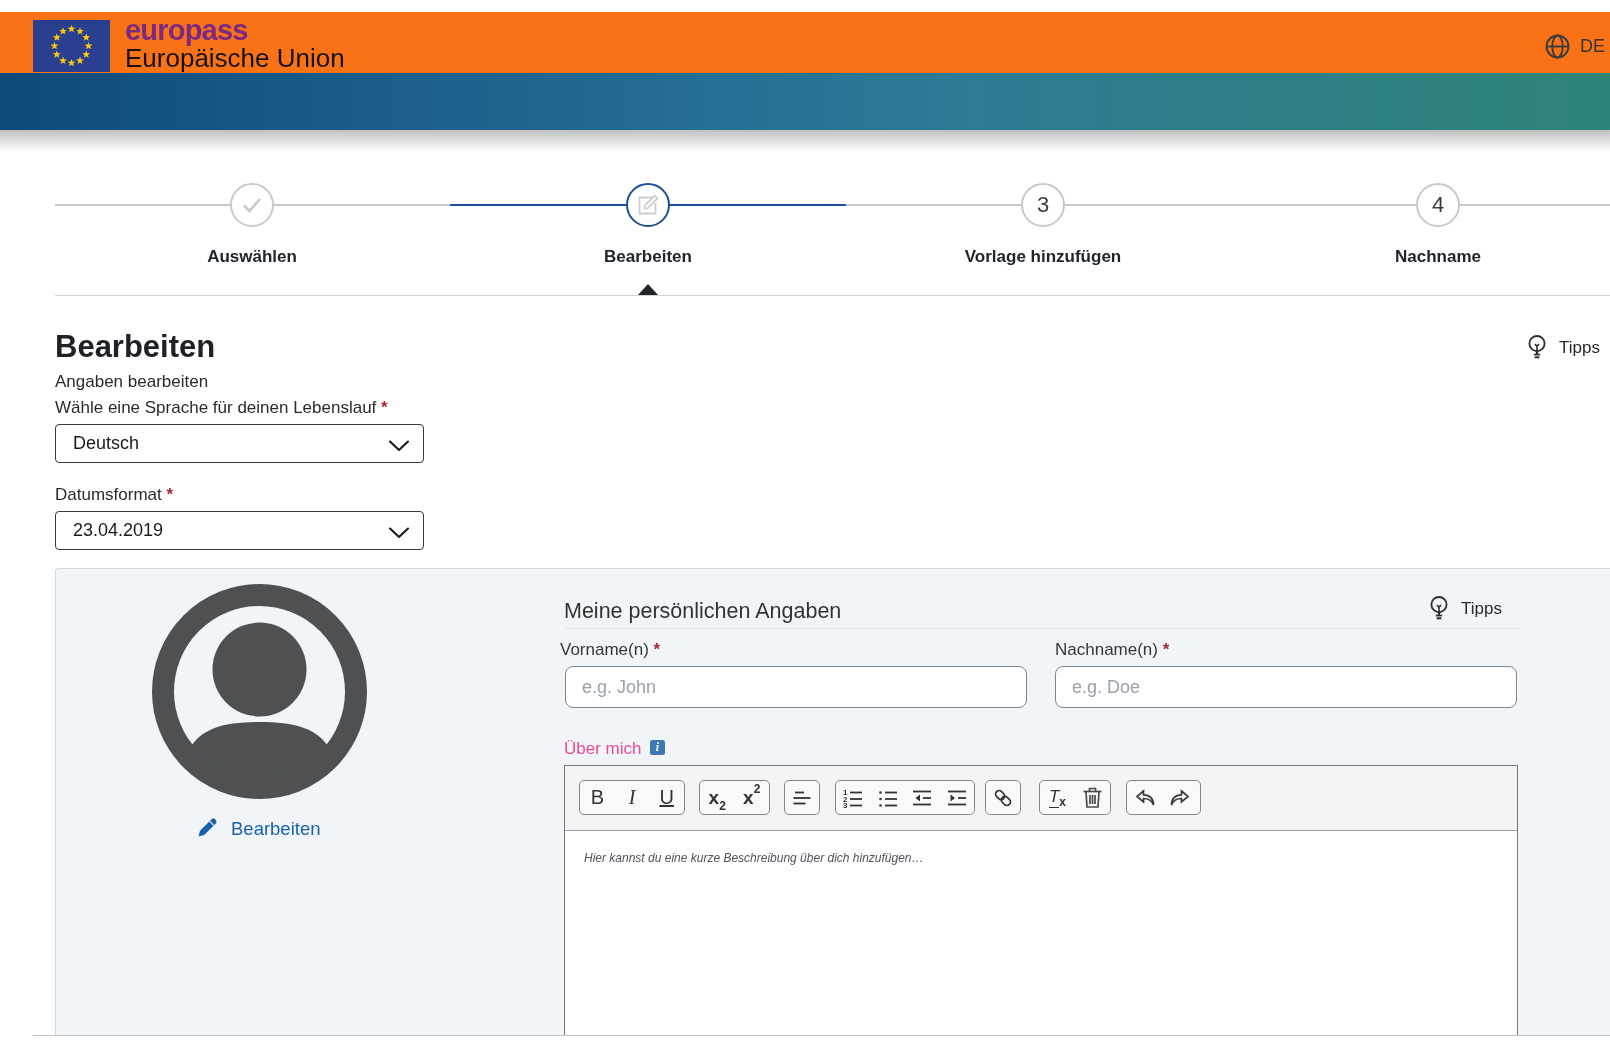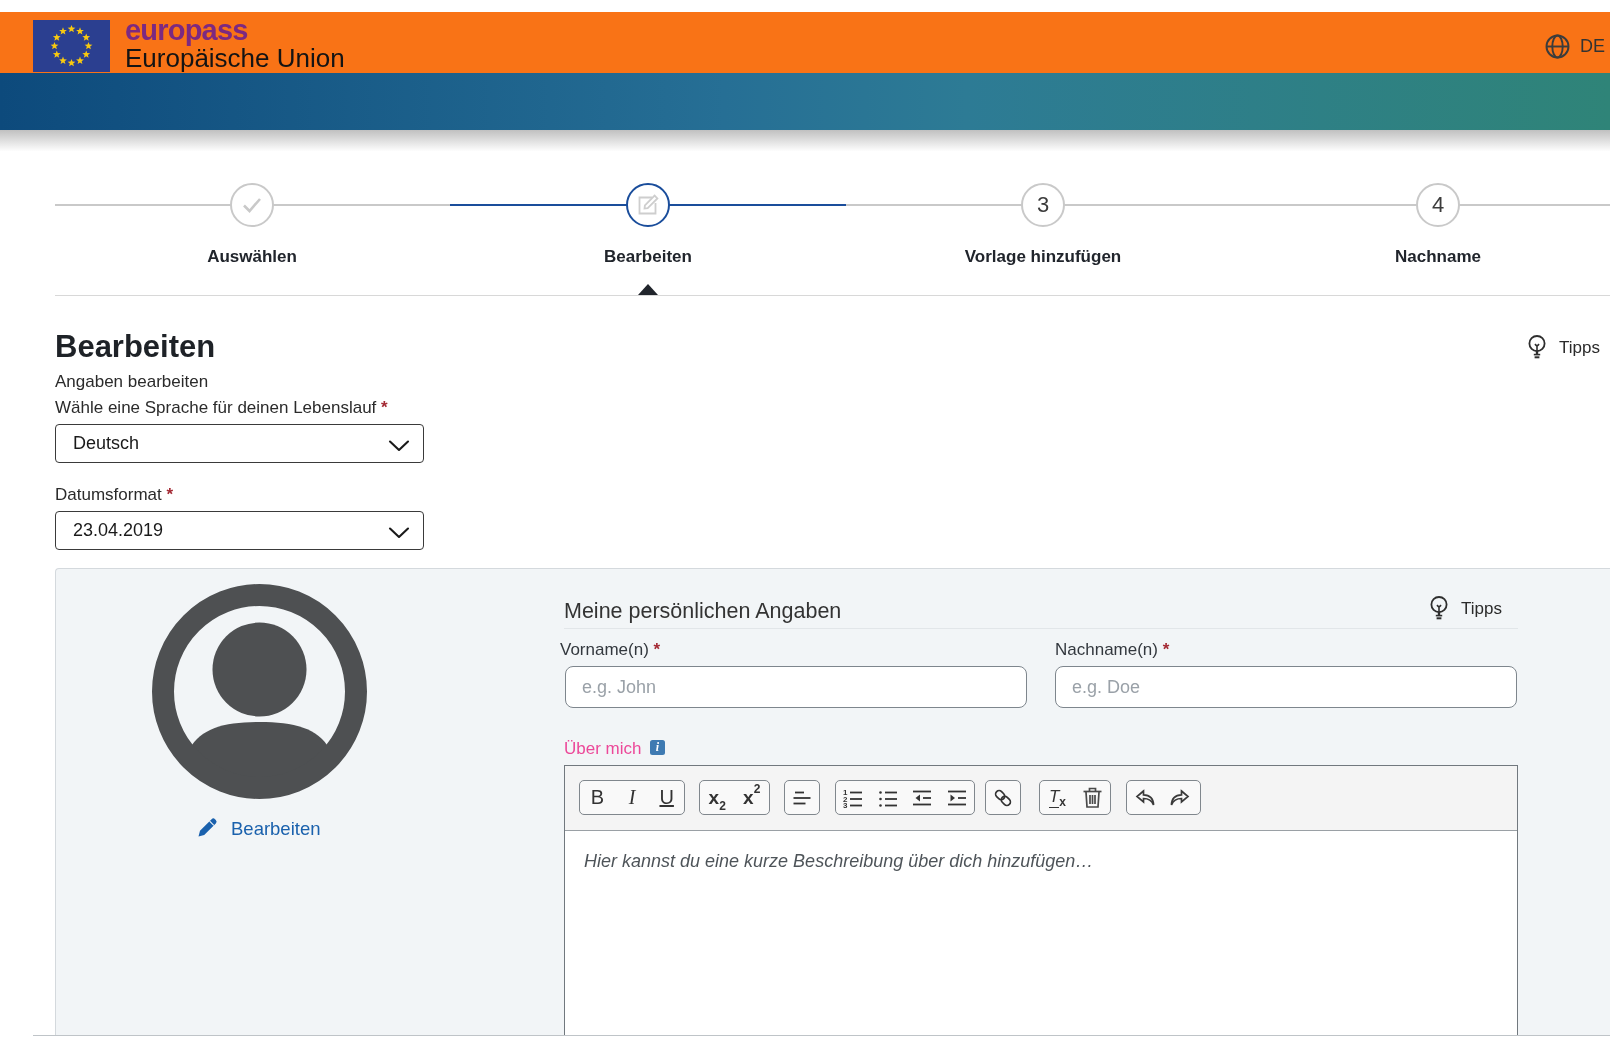--- a/index.html
+++ b/index.html
@@ -67,21 +67,21 @@
      border-radius:2.5px; color:#fff; text-align:center; font-size:12px; line-height:15px;
      font-family:"Liberation Serif", serif; font-weight:bold; font-style:italic; }
   
   #editor { position:absolute; left:564px; top:765px; width:954px; height:271px;
      border:1px solid #71787e; background:#fff; }
   #toolbar { position:absolute; left:0; top:0; width:100%; height:65px; background:#f4f4f4;
      border-bottom:1px solid #9aa0a5; }
   .tgroup { position:absolute; top:14px; height:35px; background:#f9f9f9; border:1px solid #80878d;
      border-radius:5px; display:flex; align-items:center; }
   .tbtn { width:35px; height:35px; display:flex; align-items:center; justify-content:center; color:#333; }
-  #placeholder { position:absolute; left:19px; top:85px; font-size:18px; font-style:italic; color:#4e5459; }
+  #placeholder { position:absolute; left:19px; top:85px; font-size:12px; font-style:italic; color:#4e5459; }
   #bottomline { position:absolute; left:33px; top:1035px; width:1577px; height:1.4px; background:#bfc4c8; }
   #bottomwhite { position:absolute; left:0px; top:1036.5px; width:1610px; height:5px; background:#fff; }
   svg { display:block; }
 </style>
 </head>
 <body>
 
 <div id="header">
   <svg id="logo-flag" width="77" height="52" viewBox="0 0 77 52">
     <rect width="77" height="52" fill="#2b3f90"></rect>

